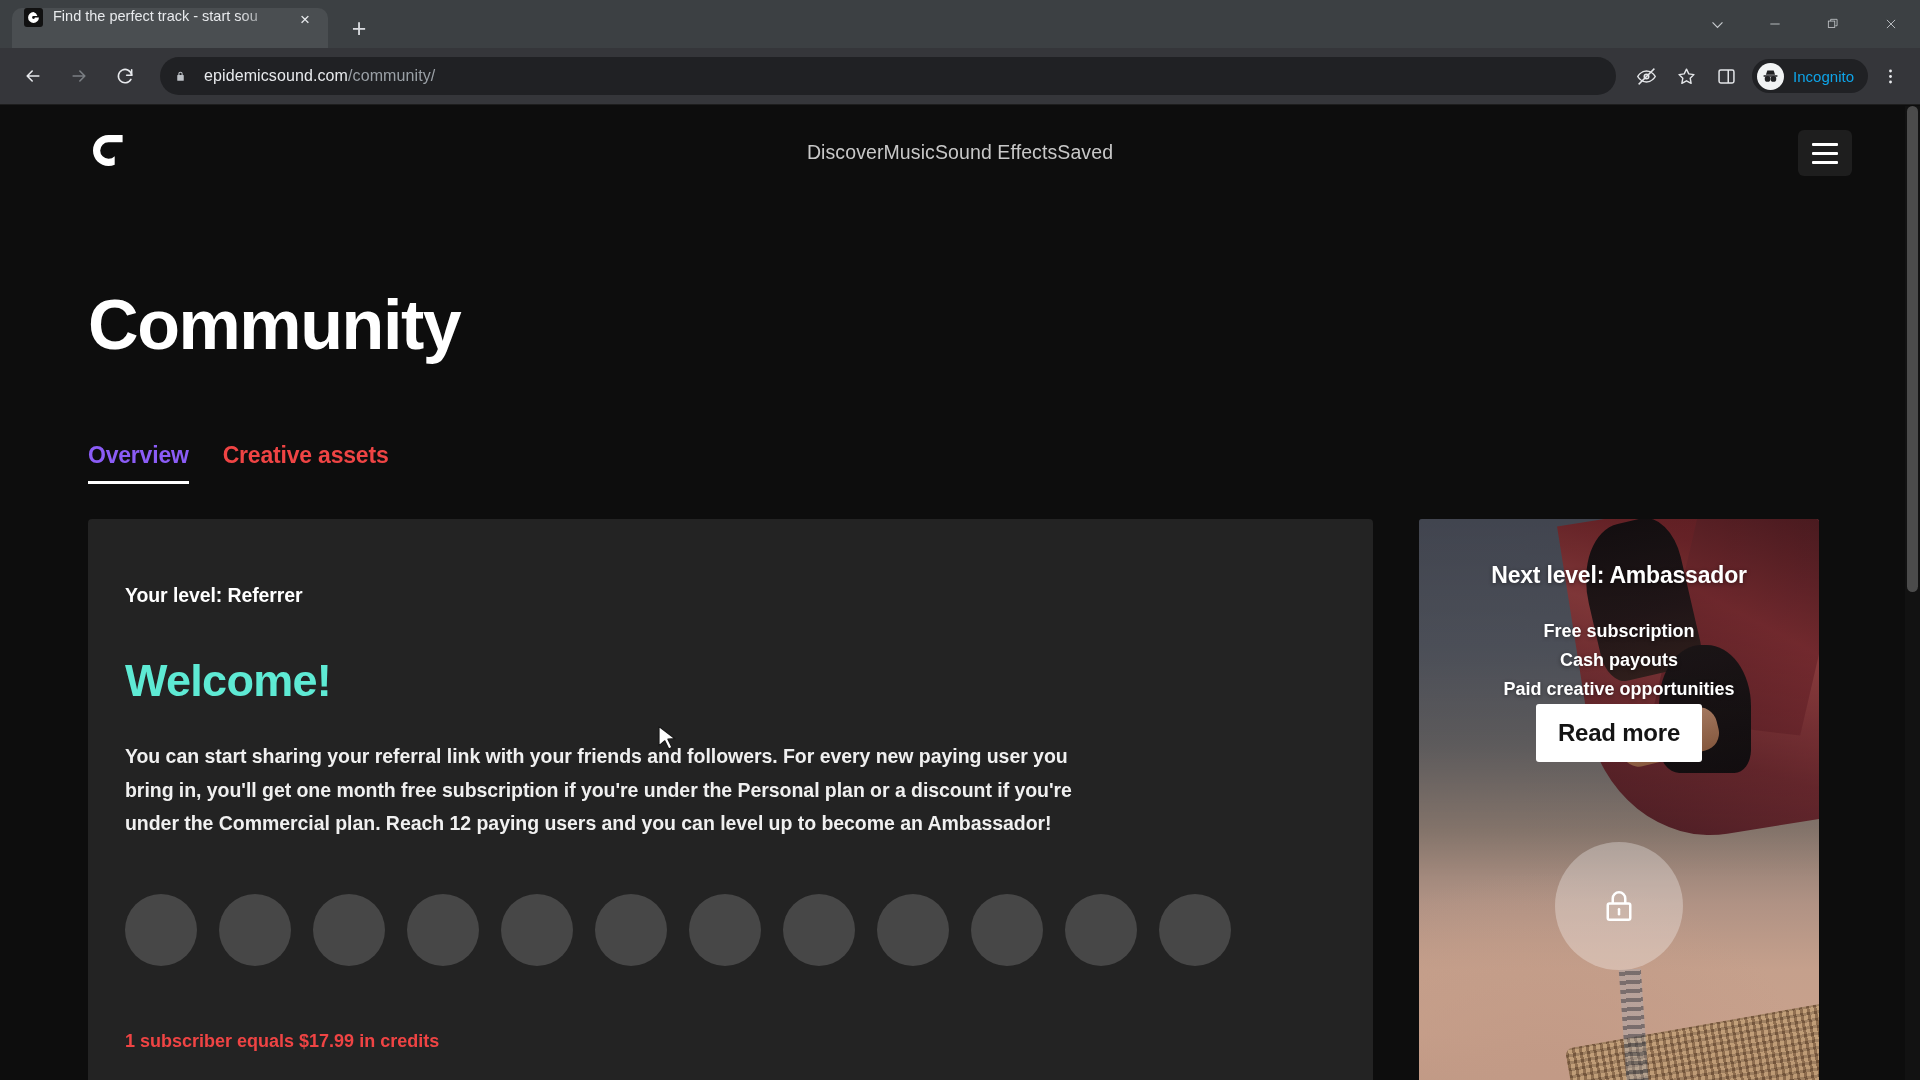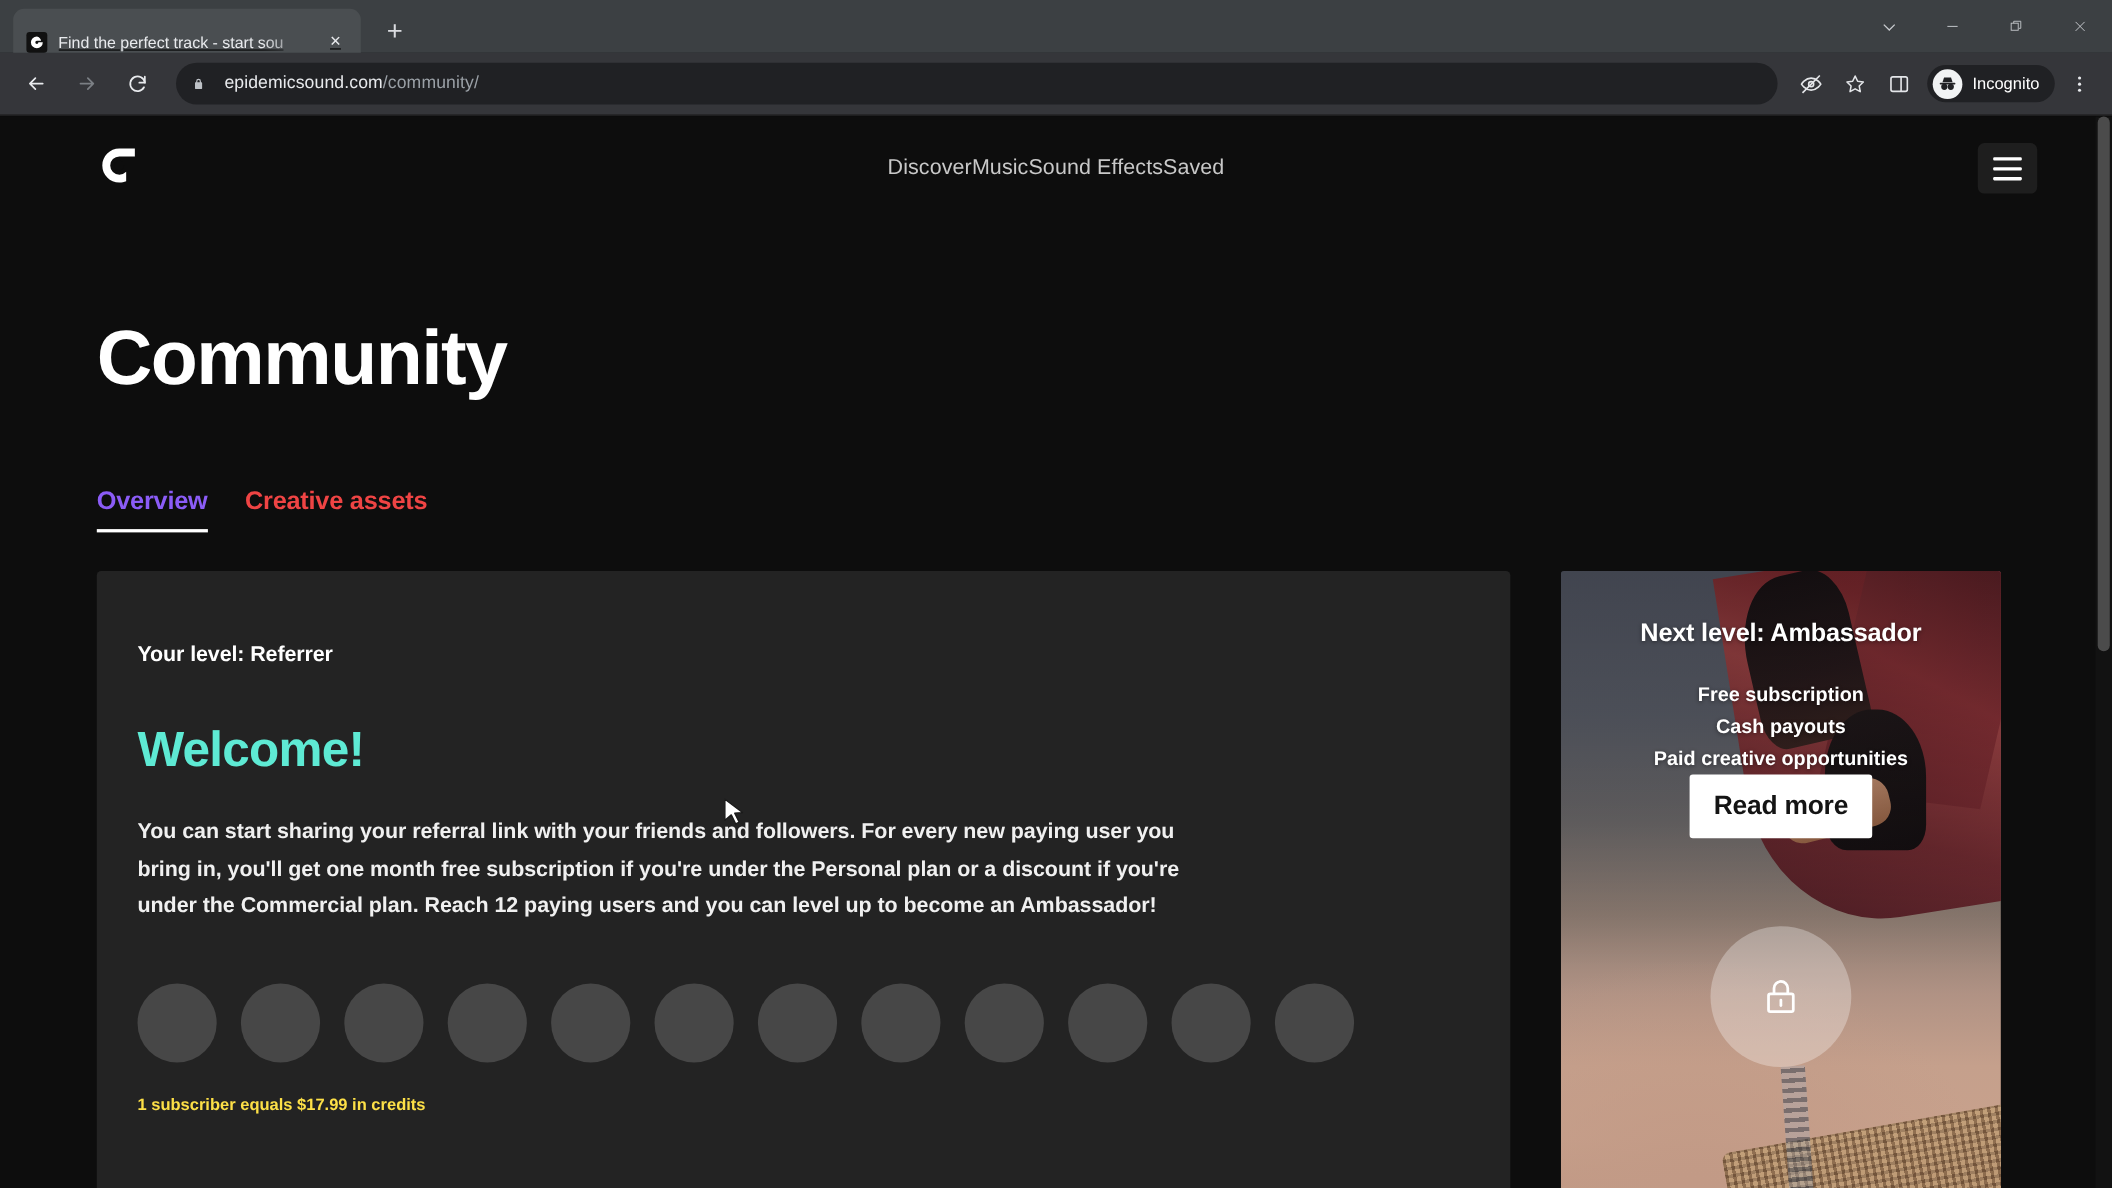--- a/index.html
+++ b/index.html
@@ -12,24 +12,24 @@
 
   
   .browser { width: 1920px; height: 1080px; position: relative; }
 
   .tabstrip {
     height: 48px; background: #3c4043;
     display: flex; align-items: flex-end; position: relative;
     padding-left: 12px;
   }
   .tab {
-    display: flex; align-items: flex-end; gap: 10px;
+    display: flex; align-items: flex-start; gap: 10px;
     height: 40px; width: 316px;
     background: #4a4e51; border-radius: 10px 10px 0 0;
-    padding: 0 12px; position: relative; text-decoration: underline;
+    padding: 0 12px; position: relative;
   }
   .tab-favicon {
     width: 19px; height: 19px; background: #111; border-radius: 3px;
     display: flex; align-items: center; justify-content: center;
     flex: 0 0 19px;
   }
   .tab-favicon svg { width: 13px; height: 13px; display: block; }
   .tab-title {
     flex: 1; color: #e8eaed; font-size: 14.5px;
     white-space: nowrap; overflow: hidden;
@@ -87,21 +87,21 @@
   .incognito-chip {
     height: 34px; border-radius: 17px; background: #202124;
     display: flex; align-items: center; gap: 9px;
     padding: 0 14px 0 5px; margin-left: 6px;
   }
   .incognito-avatar {
     width: 27px; height: 27px; border-radius: 50%; background: #f1f3f4;
     display: flex; align-items: center; justify-content: center;
   }
   .incognito-avatar svg { width: 19px; height: 19px; display: block; }
-  .incognito-label { color: #ffffff; font-size: 15px; }
+  .incognito-label { color: #0ea5e9; font-size: 15px; }
   .tb-menu {
     width: 36px; height: 40px; display: flex; align-items: center;
     justify-content: center; color: #e8eaed; margin-left: 4px;
   }
 
   
   .page {
     position: absolute; top: 106px; left: 0;
     width: 1920px; height: 974px;
     background: #0d0d0d; overflow: hidden;
@@ -152,21 +152,21 @@
     padding: 52px 38px 0 37px; min-height: 600px;
   }
   .level-label { font-size: 19.5px; font-weight: 700; color: #ffffff; letter-spacing: -.1px; margin-top: 13px; }
   .welcome { font-size: 45px; font-weight: 700; color: #5eead4; margin-top: 48px; letter-spacing: -.7px; }
   .body-copy {
     font-size: 19.5px; font-weight: 700; color: #f0f0f0;
     line-height: 1.72; margin-top: 33px; max-width: 995px; letter-spacing: -.05px;
   }
   .dots { display: flex; gap: 22px; margin-top: 53px; }
   .dot { width: 72px; height: 72px; border-radius: 50%; background: #474747; flex: 0 0 72px; }
-  .credit-note { font-size: 15px; font-weight: 700; color: #fde047; margin-top: 30px; }
+  .credit-note { font-size: 18px; font-weight: 700; color: #ef4444; margin-top: 65px; }
 
   .promo-card {
     width: 400px; border-radius: 3px; position: relative; overflow: hidden;
     min-height: 600px;
     background:
       radial-gradient(ellipse 120% 60% at 30% 92%, #c29a86 0%, rgba(194,154,134,0) 55%),
       linear-gradient(180deg,
         #5d6271 0%, #60646f 22%, #6d6a6b 38%,
         #8b7a70 52%, #b09284 64%, #c5a08c 75%,
         #c8a18c 86%, #bb9480 100%);

